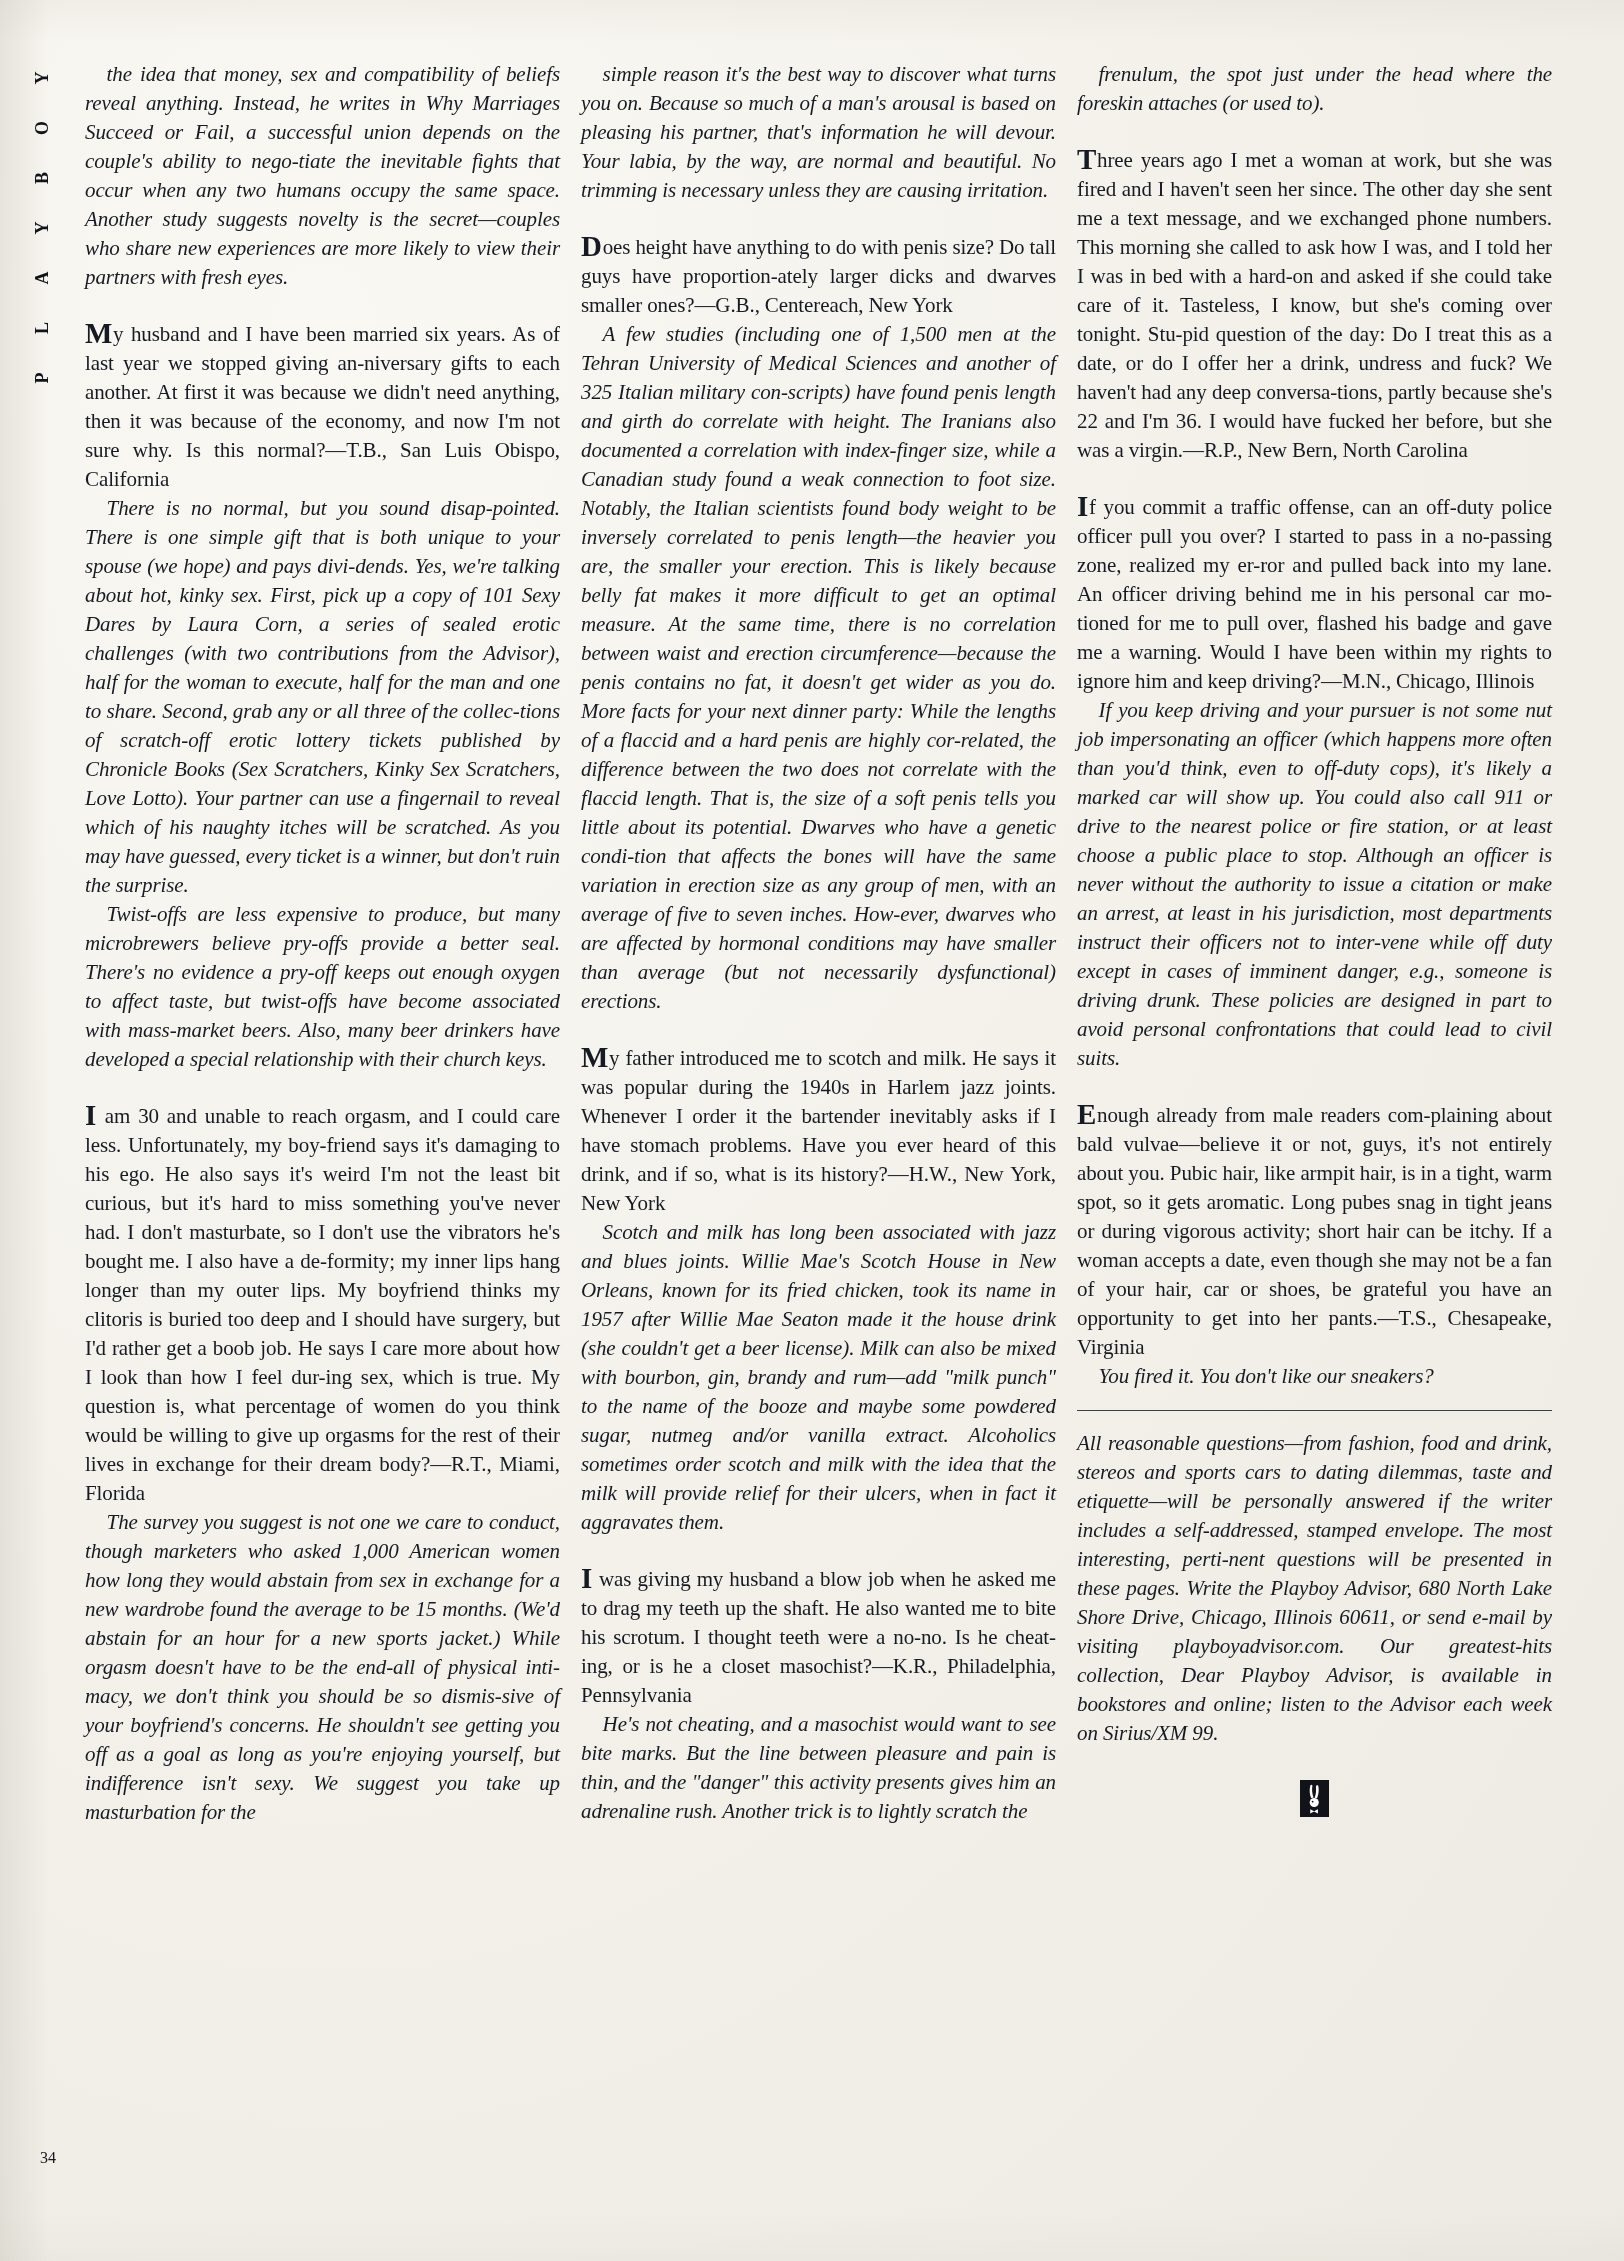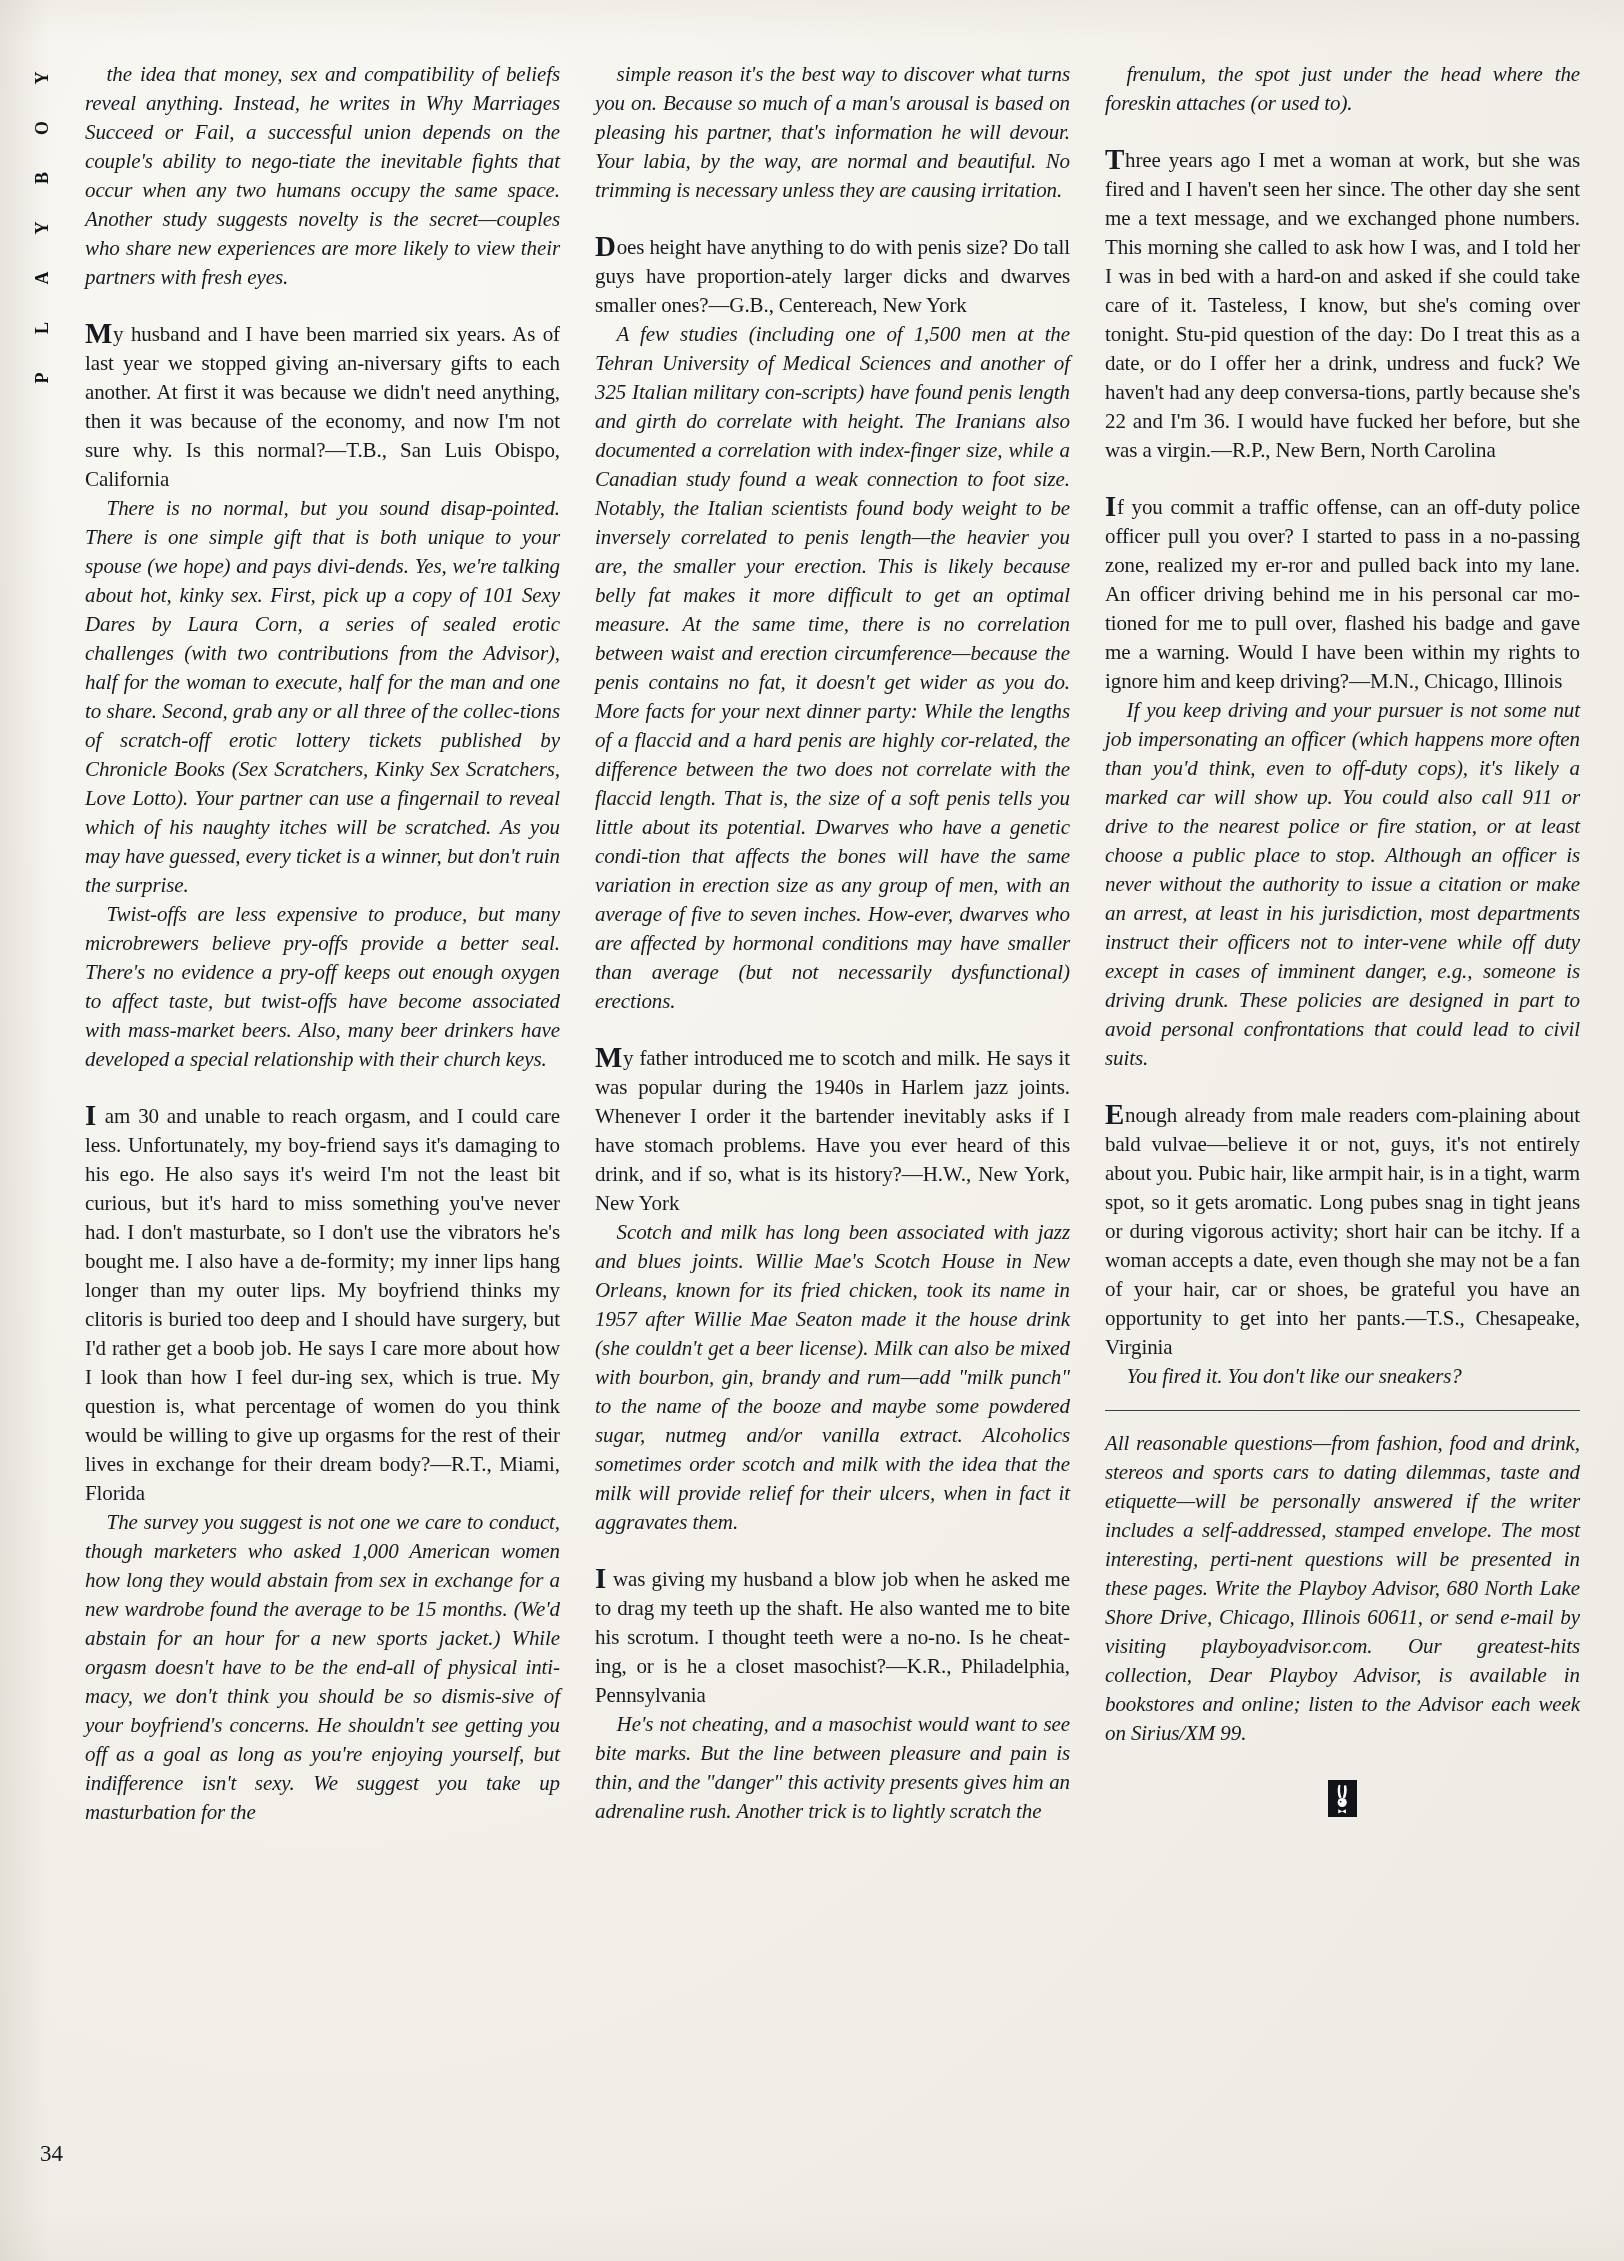--- a/index.html
+++ b/index.html
@@ -48,34 +48,34 @@
     transform: rotate(-90deg);
     margin-bottom: 32px;
   }
 
   
   .page-number {
     position: absolute;
     left: 40px;
     bottom: 94px;
     font-family: "Liberation Serif", "DejaVu Serif", serif;
-    font-size: 23px;
+    font-size: 16px;
     font-weight: normal;
     color: #15181f;
   }
 
   
   .columns {
     position: absolute;
     left: 85px;
     top: 60px;
     width: 1496px;
     height: 2121px;
     display: flex;
-    gap: 35px;
+    gap: 21px;
   }
   .col {
     width: 475px;
     flex: 0 0 475px;
     position: relative;
   }
 
   p.q, p.a, p.tag {
     margin: 0;
     font-size: 21px;

